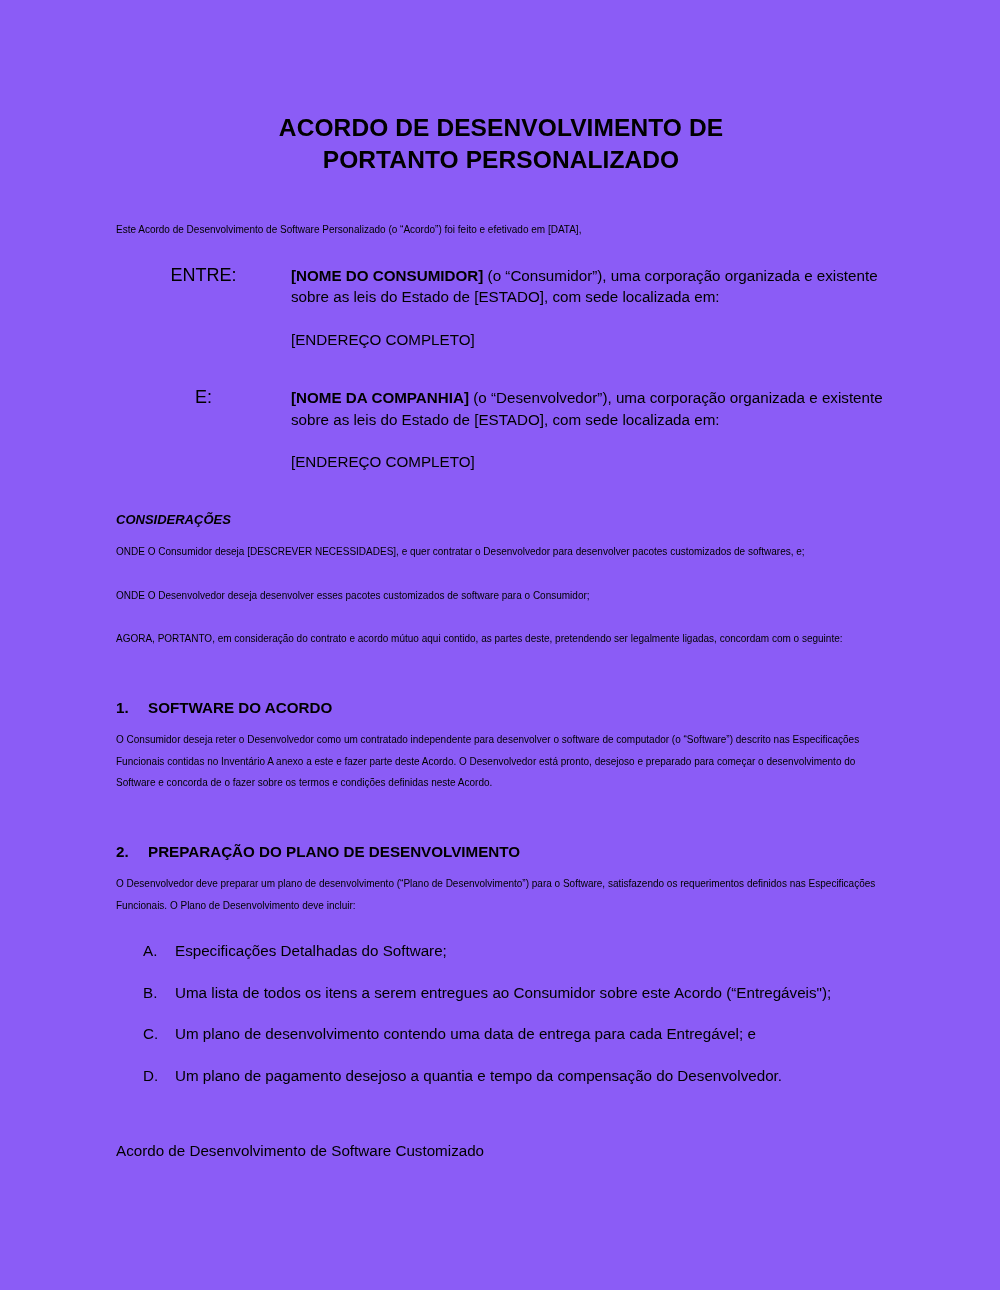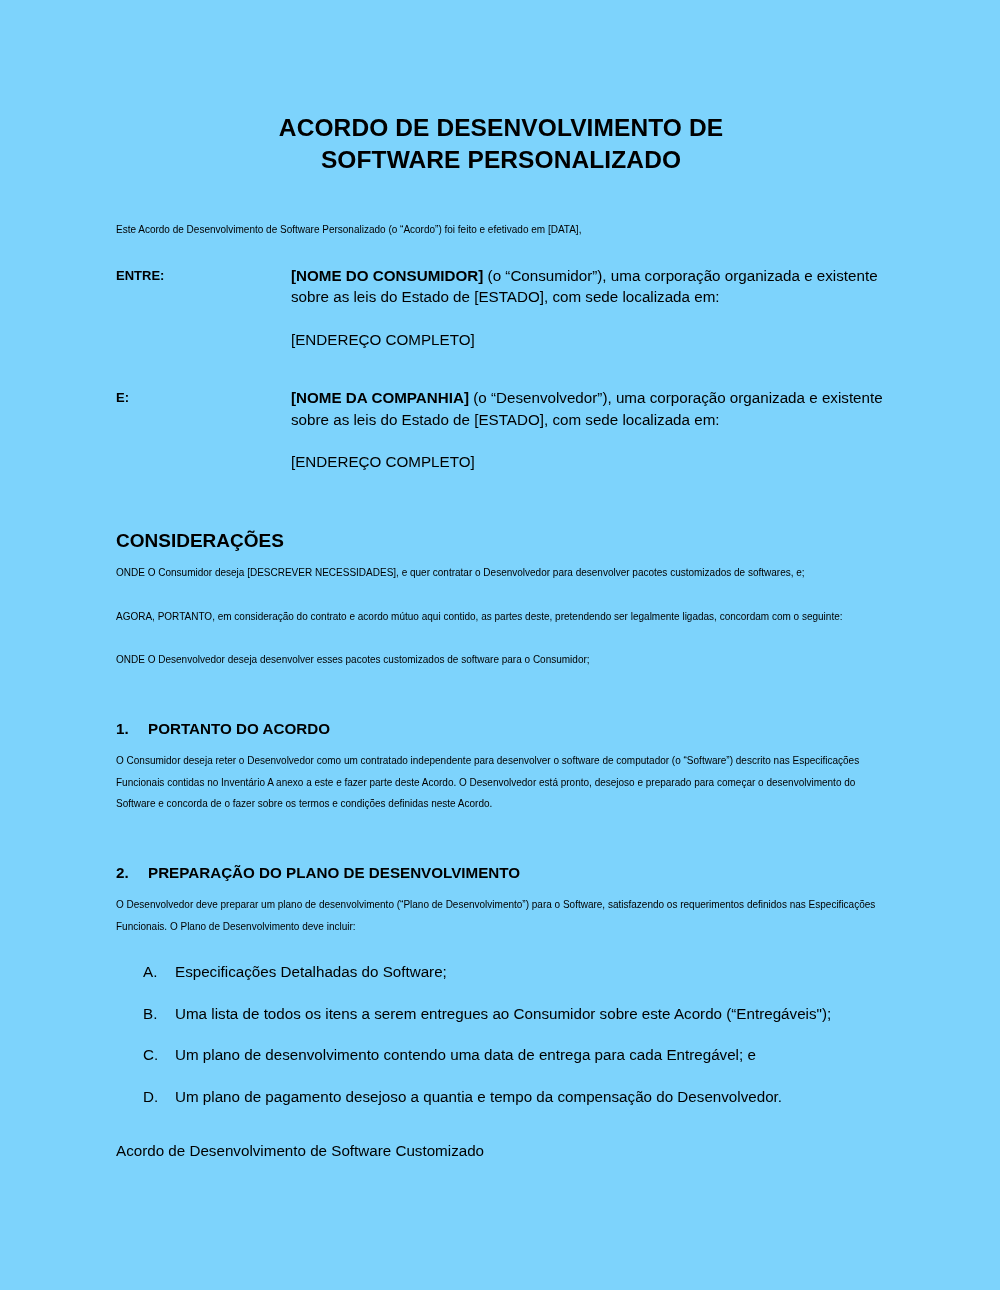--- a/index.html
+++ b/index.html
@@ -6,21 +6,21 @@
   html, body {
     margin: 0;
     padding: 0;
     background: #ffffff;
   }
   .page {
     position: relative;
     width: 1000px;
     height: 1290px;
     margin: 0 auto;
-    background: #7dd3fc;
+    background: #8b5cf6;
     overflow: hidden;
     font-family: "Liberation Sans", sans-serif;
     color: #000000;
     -webkit-font-smoothing: antialiased;
   }
   .doc-body {
     position: absolute;
     left: 116px;
     top: 0;
     width: 770px;
@@ -54,40 +54,42 @@
   
   .party-block {
     display: flex;
     align-items: flex-start;
   }
   .party-entre { margin-top: 24px; }
   .party-e     { margin-top: 37px; }
 
   .party-label {
     flex: 0 0 175px;
-    font-size: 13px;
-    line-height: 21.5px;
-    font-weight: bold;
+    font-size: 18px;
+    line-height: 21.5px;
+    font-weight: normal;
+    text-align: center;
   }
   .party-text {
     flex: 1 1 auto;
     font-size: 15.2px;
     line-height: 21.5px;
   }
   .party-text .strong { font-weight: bold; margin-top: 20px; }
   .party-address {
     margin-top: 21px;
   }
 
   
   .block-heading {
-    margin-top: 57px;
-    font-size: 19px;
+    margin-top: 36px;
+    font-size: 13px;
     line-height: 21.5px;
     font-weight: bold;
+    font-style: italic;
   }
 
   .numbered-heading {
     display: flex;
     align-items: flex-start;
     margin-top: 47px;
     font-size: 15.2px;
     line-height: 21.5px;
     font-weight: bold;
   }
@@ -134,21 +136,21 @@
 </style>
 </head>
 <body>
 
 <div class="page">
 
   <div class="doc-body">
 
     <h1 class="doc-title">
       <span class="title-line">ACORDO DE DESENVOLVIMENTO DE</span>
-      <span class="title-line">SOFTWARE PERSONALIZADO</span>
+      <span class="title-line">PORTANTO PERSONALIZADO</span>
     </h1>
 
     <p class="para intro">Este Acordo de Desenvolvimento de Software Personalizado (o “Acordo”) foi feito e efetivado em [DATA],</p>
 
     <div class="party-block party-entre">
       <div class="party-label">ENTRE:</div>
       <div class="party-text">
         <div><span class="strong">[NOME DO CONSUMIDOR]</span><span> (o “Consumidor”), uma corporação organizada e existente sobre as leis do Estado de [ESTADO], com sede localizada em:</span></div>
         <div class="party-address">[ENDEREÇO COMPLETO]</div>
       </div>
@@ -158,26 +160,26 @@
       <div class="party-label">E:</div>
       <div class="party-text">
         <div><span class="strong">[NOME DA COMPANHIA]</span><span> (o “Desenvolvedor”), uma corporação organizada e existente sobre as leis do Estado de [ESTADO], com sede localizada em:</span></div>
         <div class="party-address">[ENDEREÇO COMPLETO]</div>
       </div>
     </div>
 
     <div class="block-heading">CONSIDERAÇÕES</div>
 
     <p class="para sec-body">ONDE O Consumidor deseja [DESCREVER NECESSIDADES], e quer contratar o Desenvolvedor para desenvolver pacotes customizados de softwares, e;</p>
+    <p class="para p-gap">ONDE O Desenvolvedor deseja desenvolver esses pacotes customizados de software para o Consumidor;</p>
     <p class="para p-gap">AGORA, PORTANTO, em consideração do contrato e acordo mútuo aqui contido, as partes deste, pretendendo ser legalmente ligadas, concordam com o seguinte:</p>
-    <p class="para p-gap">ONDE O Desenvolvedor deseja desenvolver esses pacotes customizados de software para o Consumidor;</p>
 
     <div class="numbered-heading">
       <span class="num">1.</span>
-      <span class="htext">PORTANTO DO ACORDO</span>
+      <span class="htext">SOFTWARE DO ACORDO</span>
     </div>
     <p class="para sec-body">O Consumidor deseja reter o Desenvolvedor como um contratado independente para desenvolver o software de computador (o “Software”) descrito nas Especificações Funcionais contidas no Inventário A anexo a este e fazer parte deste Acordo. O Desenvolvedor está pronto, desejoso e preparado para começar o desenvolvimento do Software e concorda de o fazer sobre os termos e condições definidas neste Acordo.</p>
 
     <div class="numbered-heading">
       <span class="num">2.</span>
       <span class="htext">PREPARAÇÃO DO PLANO DE DESENVOLVIMENTO</span>
     </div>
     <p class="para sec-body">O Desenvolvedor deve preparar um plano de desenvolvimento (“Plano de Desenvolvimento”) para o Software, satisfazendo os requerimentos definidos nas Especificações Funcionais. O Plano de Desenvolvimento deve incluir:</p>
 
     <div class="letter-list">

